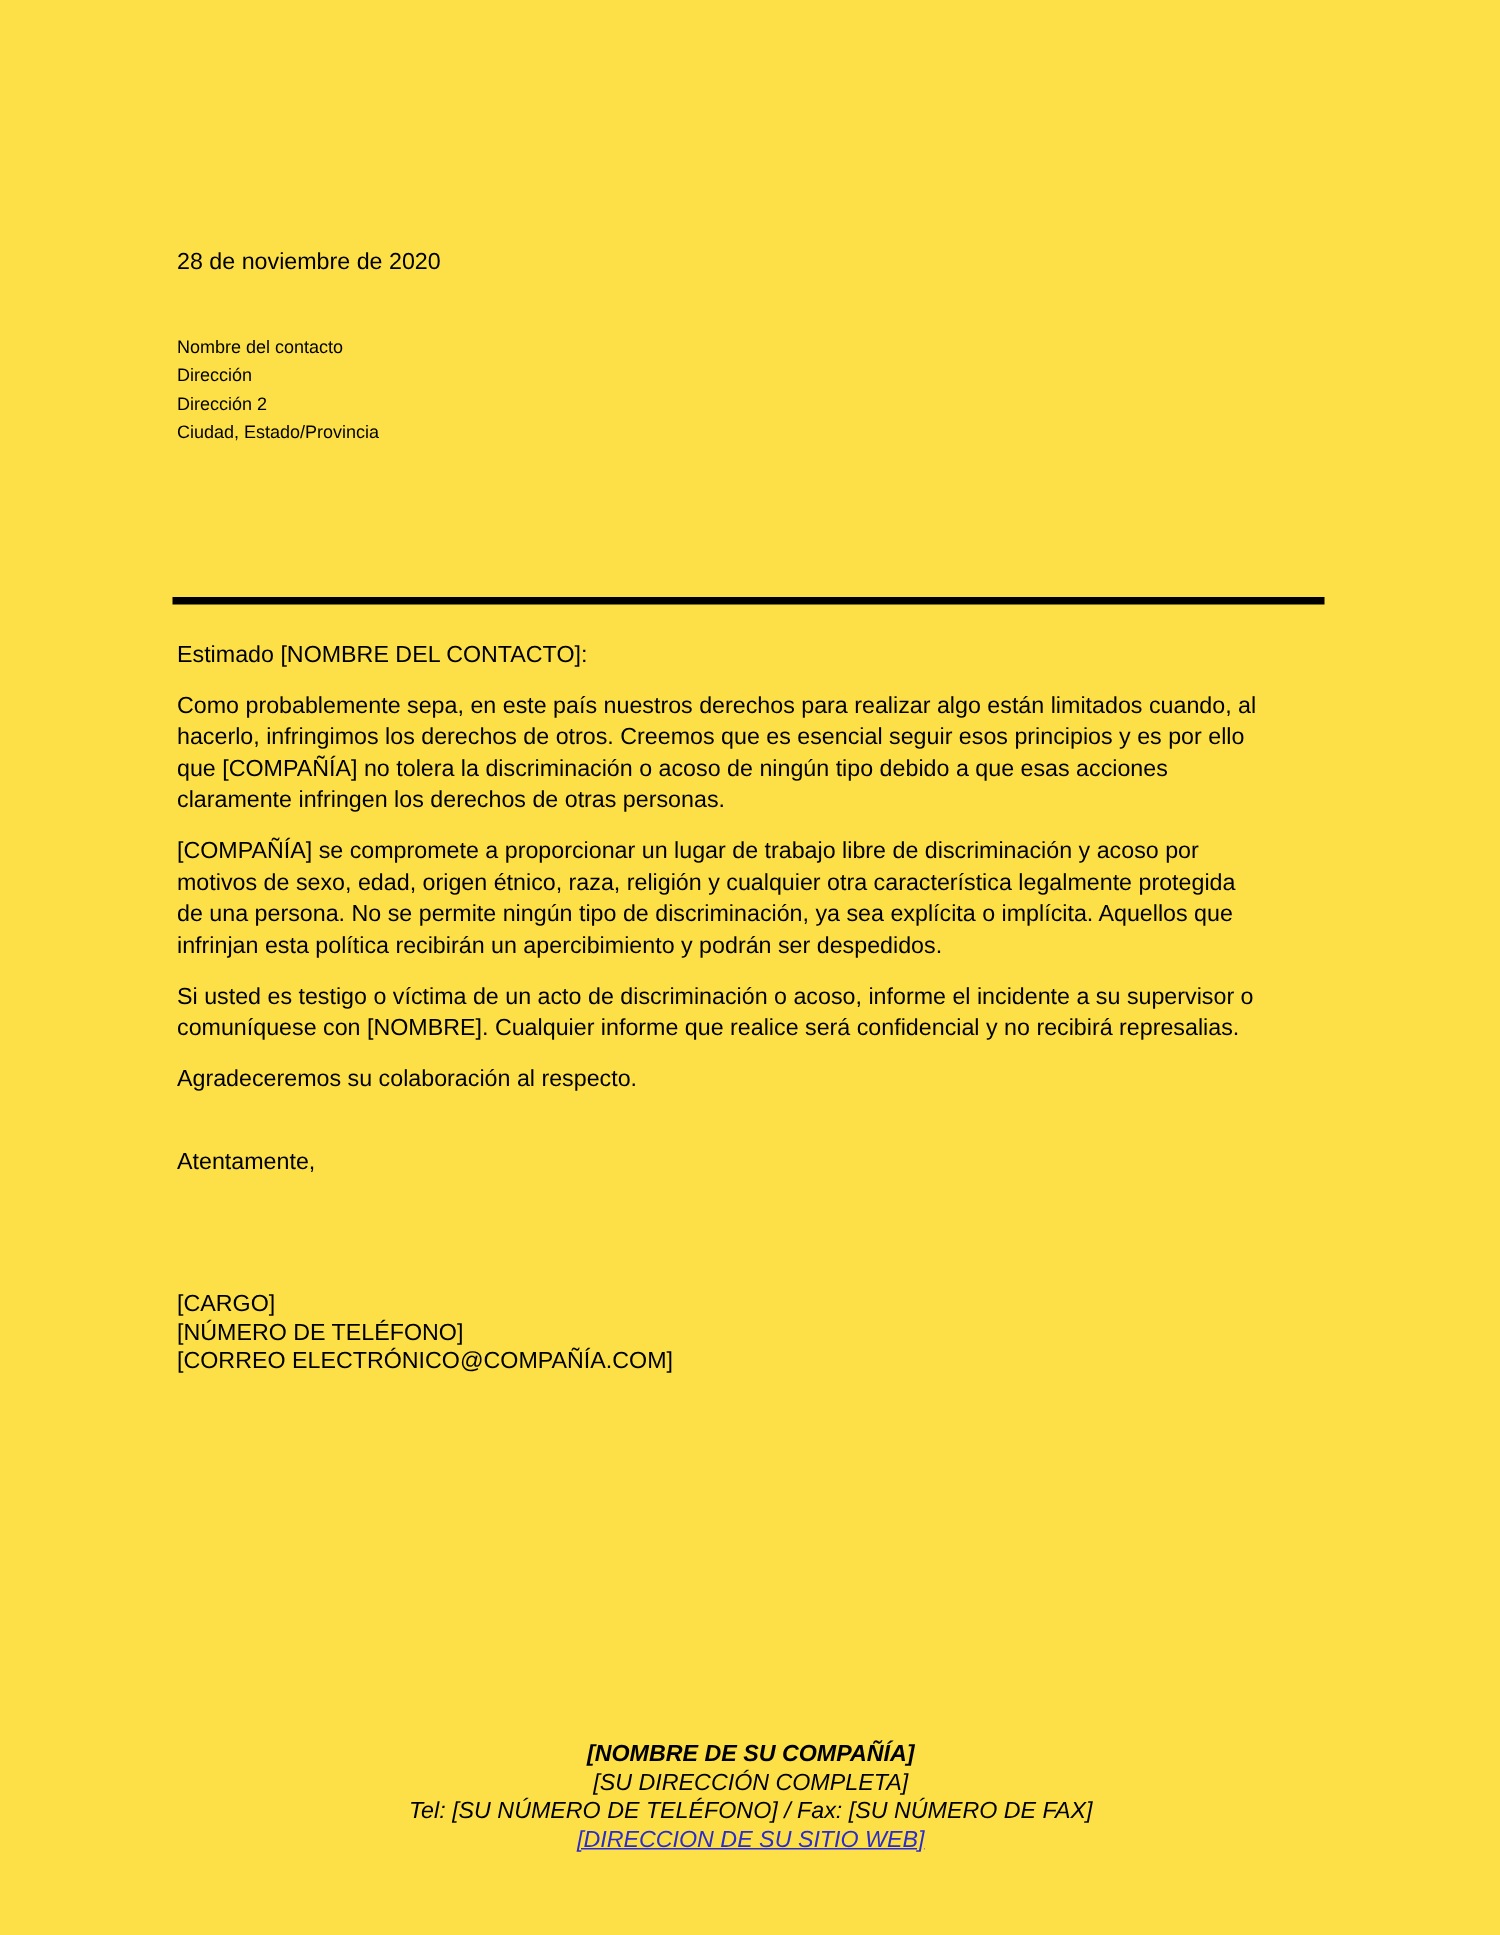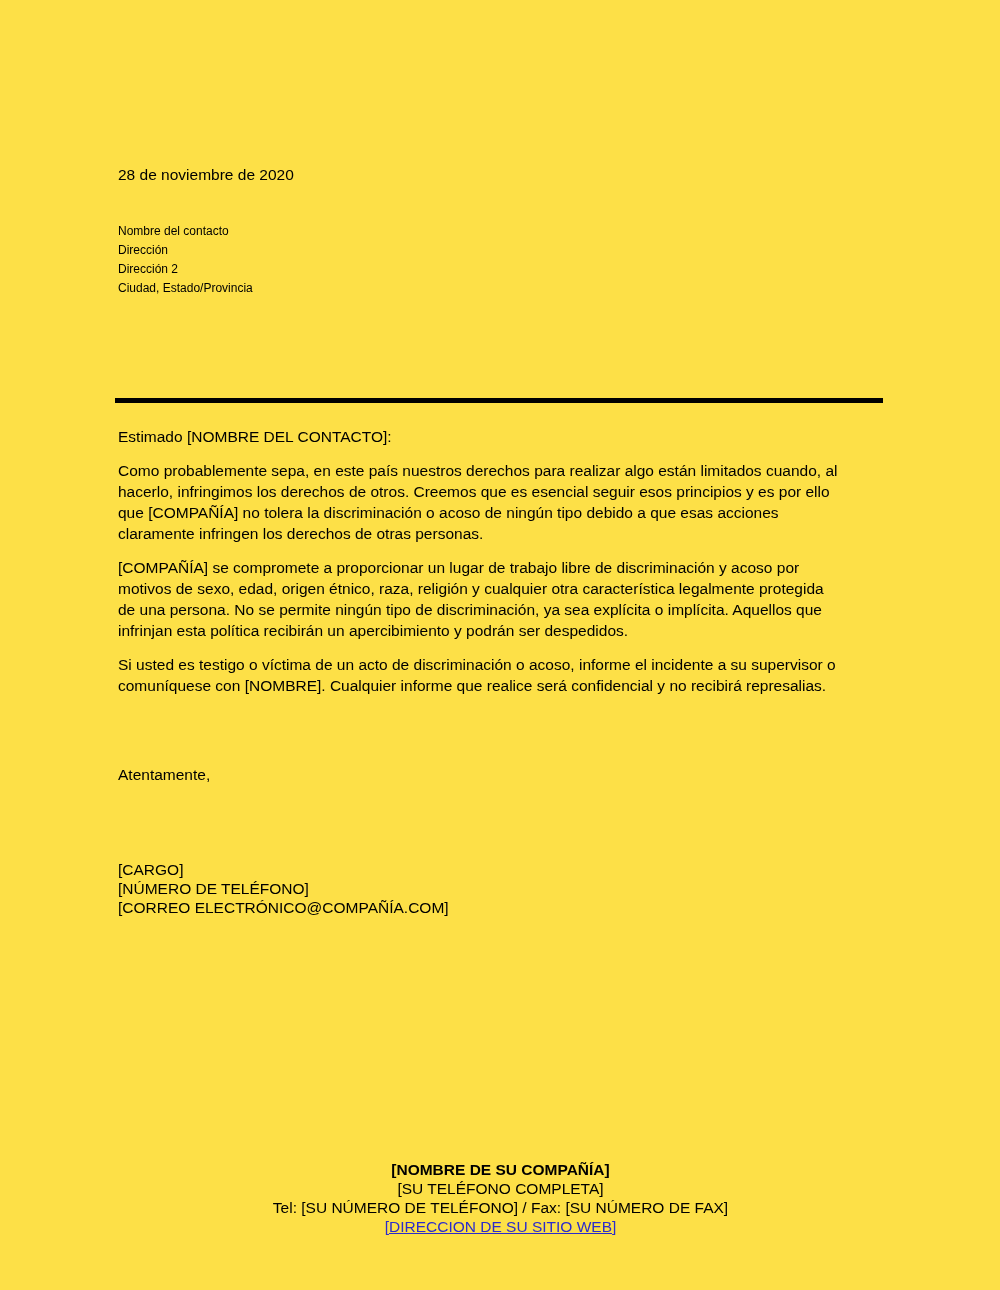--- a/index.html
+++ b/index.html
@@ -27,21 +27,21 @@
   .rule        { top: 398px; height: 5px; background: #000000; left: -3px; width: 768px; }
   .salutation  { top: 426px; font-size: 15.5px; line-height: 21px; }
   .para        { font-size: 15.5px; line-height: 21px; white-space: pre-line; }
   .p1          { top: 460px; }
   .p2          { top: 557px; }
   .p3          { top: 654px; }
   .p4          { top: 709px; }
   .closing     { top: 764px; font-size: 15.5px; line-height: 21px; }
   .signature   { top: 860px; font-size: 15.5px; line-height: 19px; }
   .signature p { margin: 0; }
-  .footer      { top: 1160px; font-size: 15.5px; line-height: 19px; text-align: center; }
+  .footer      { top: 1160px; font-size: 15.5px; line-height: 19px; text-align: center; font-style: italic; }
   .footer p    { margin: 0; }
   .footer-company { font-weight: bold; }
   .footer-link { text-decoration: underline; }
 </style>
 </head>
 <body>
 
 <div class="page">
   <div class="content">
 
@@ -61,30 +61,31 @@
     <p class="blk para p1">Como probablemente sepa, en este país nuestros derechos para realizar algo están limitados cuando, al
 hacerlo, infringimos los derechos de otros. Creemos que es esencial seguir esos principios y es por ello
 que [COMPAÑÍA] no tolera la discriminación o acoso de ningún tipo debido a que esas acciones
 claramente infringen los derechos de otras personas.</p>
     <p class="blk para p2">[COMPAÑÍA] se compromete a proporcionar un lugar de trabajo libre de discriminación y acoso por
 motivos de sexo, edad, origen étnico, raza, religión y cualquier otra característica legalmente protegida
 de una persona. No se permite ningún tipo de discriminación, ya sea explícita o implícita. Aquellos que
 infrinjan esta política recibirán un apercibimiento y podrán ser despedidos.</p>
     <p class="blk para p3">Si usted es testigo o víctima de un acto de discriminación o acoso, informe el incidente a su supervisor o
 comuníquese con [NOMBRE]. Cualquier informe que realice será confidencial y no recibirá represalias.</p>
+    <p class="blk para p4">Agradeceremos su colaboración al respecto.</p>
 
     <p class="blk closing">Atentamente,</p>
 
     <div class="blk signature">
       <p>[CARGO]</p>
       <p>[NÚMERO DE TELÉFONO]</p>
       <p>[CORREO ELECTRÓNICO@COMPAÑÍA.COM]</p>
     </div>
 
     <div class="blk footer">
       <p class="footer-company">[NOMBRE DE SU COMPAÑÍA]</p>
-      <p>[SU TELÉFONO COMPLETA]</p>
+      <p>[SU DIRECCIÓN COMPLETA]</p>
       <p>Tel: [SU NÚMERO DE TELÉFONO] / Fax: [SU NÚMERO DE FAX]</p>
       <p><a href="#" class="footer-link" style="color: rgb(43, 43, 204);">[DIRECCION DE SU SITIO WEB]</a></p>
     </div>
 
   </div>
 </div>
 
 </body></html>

